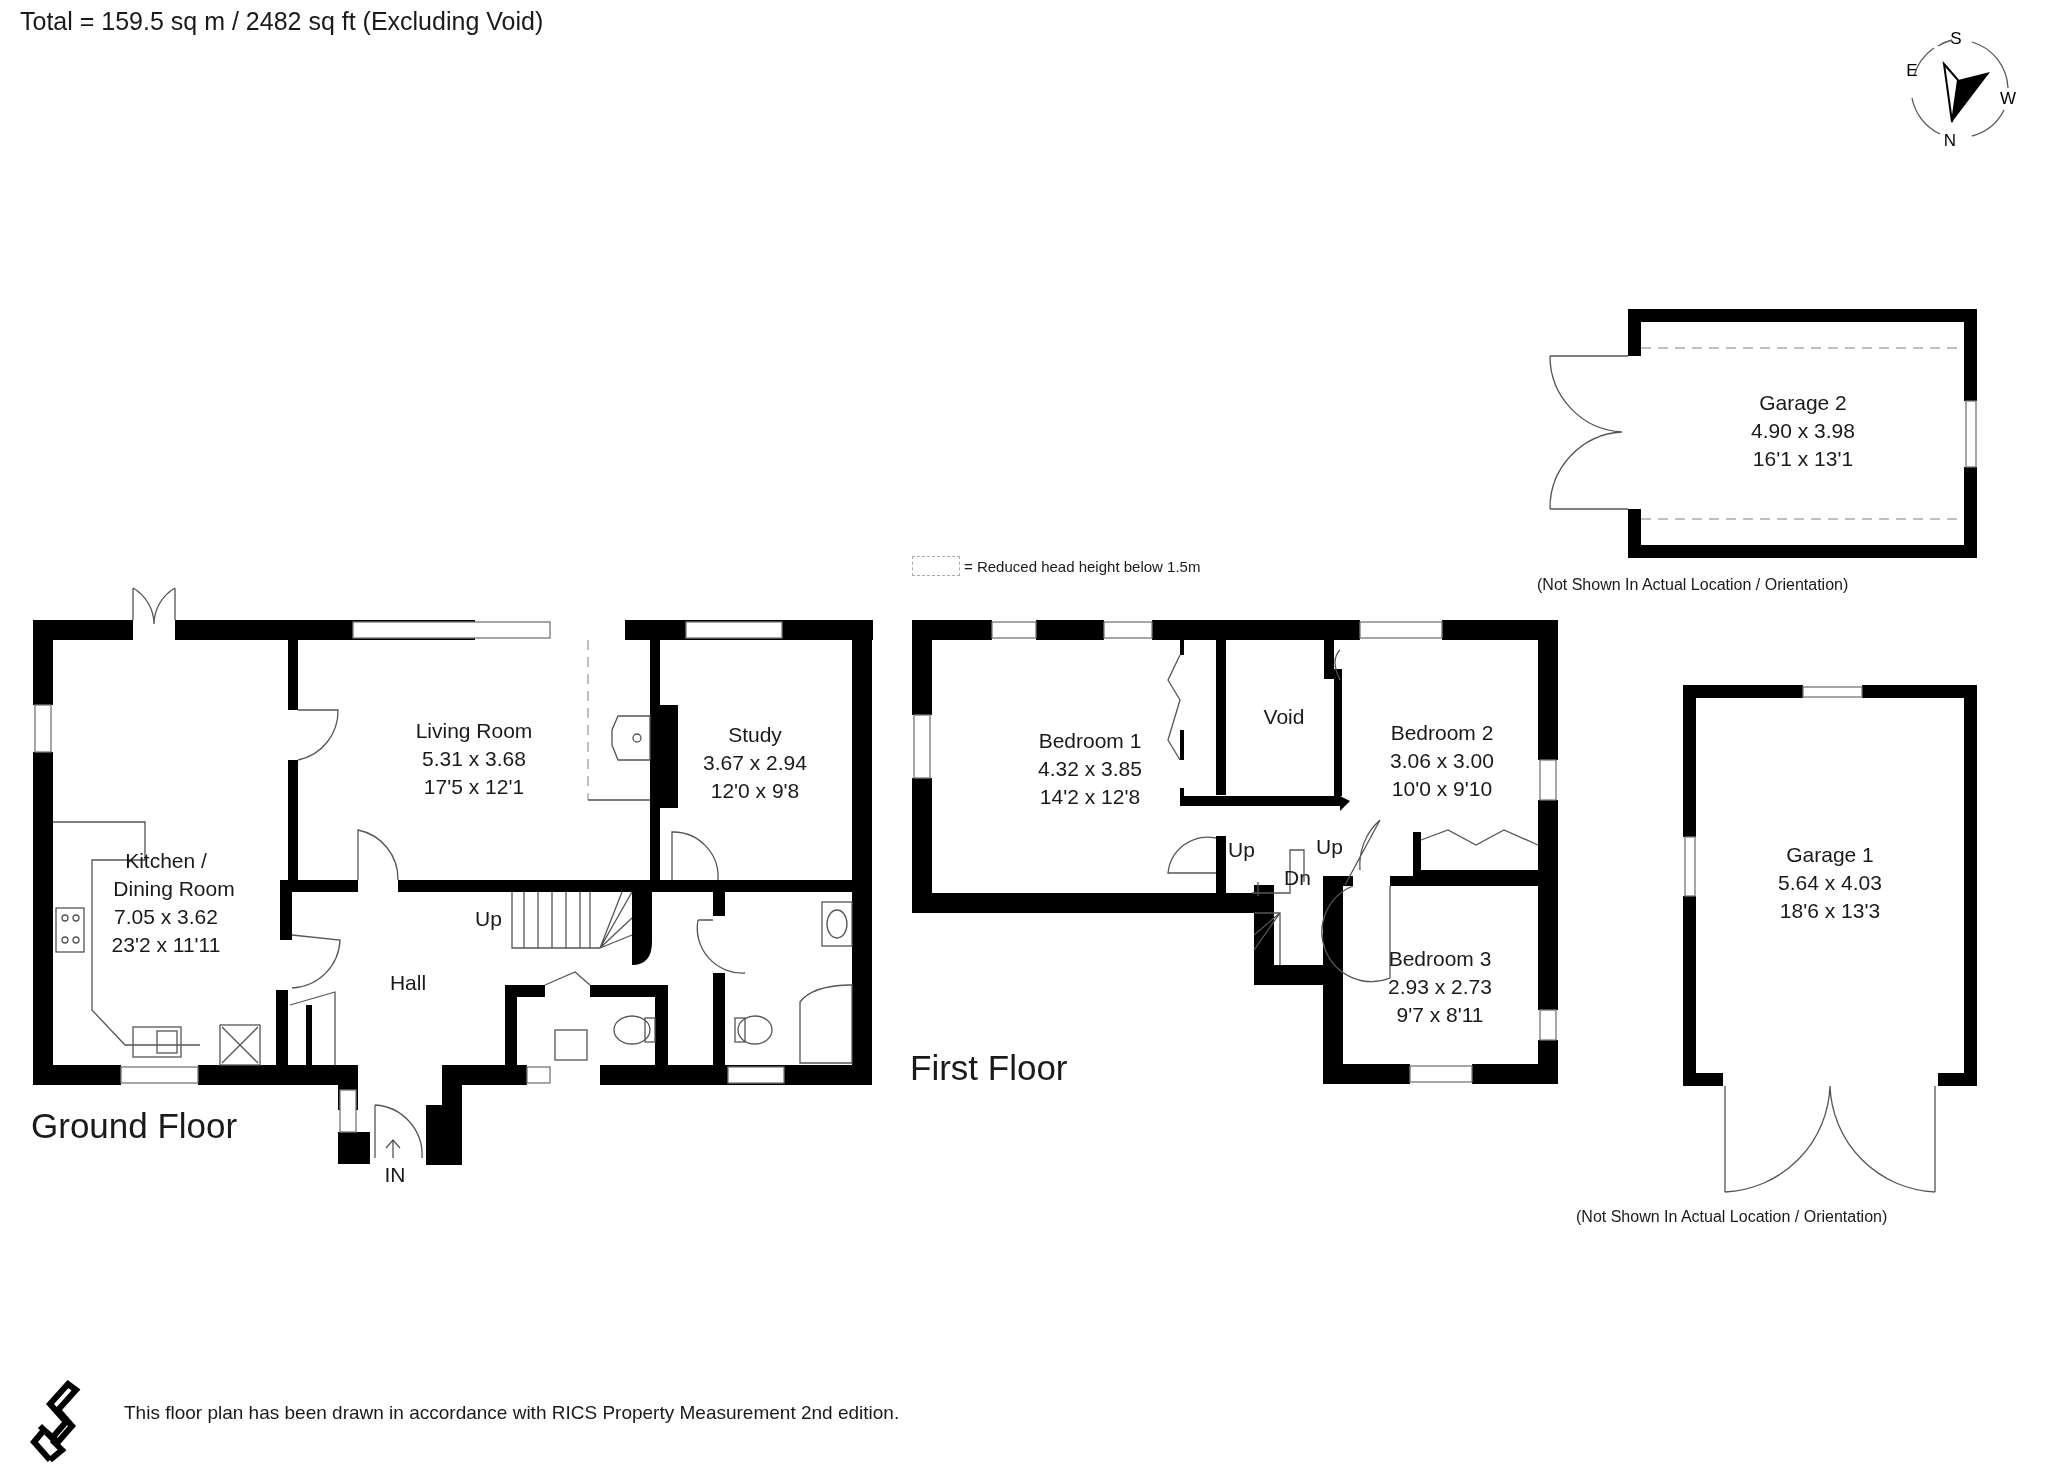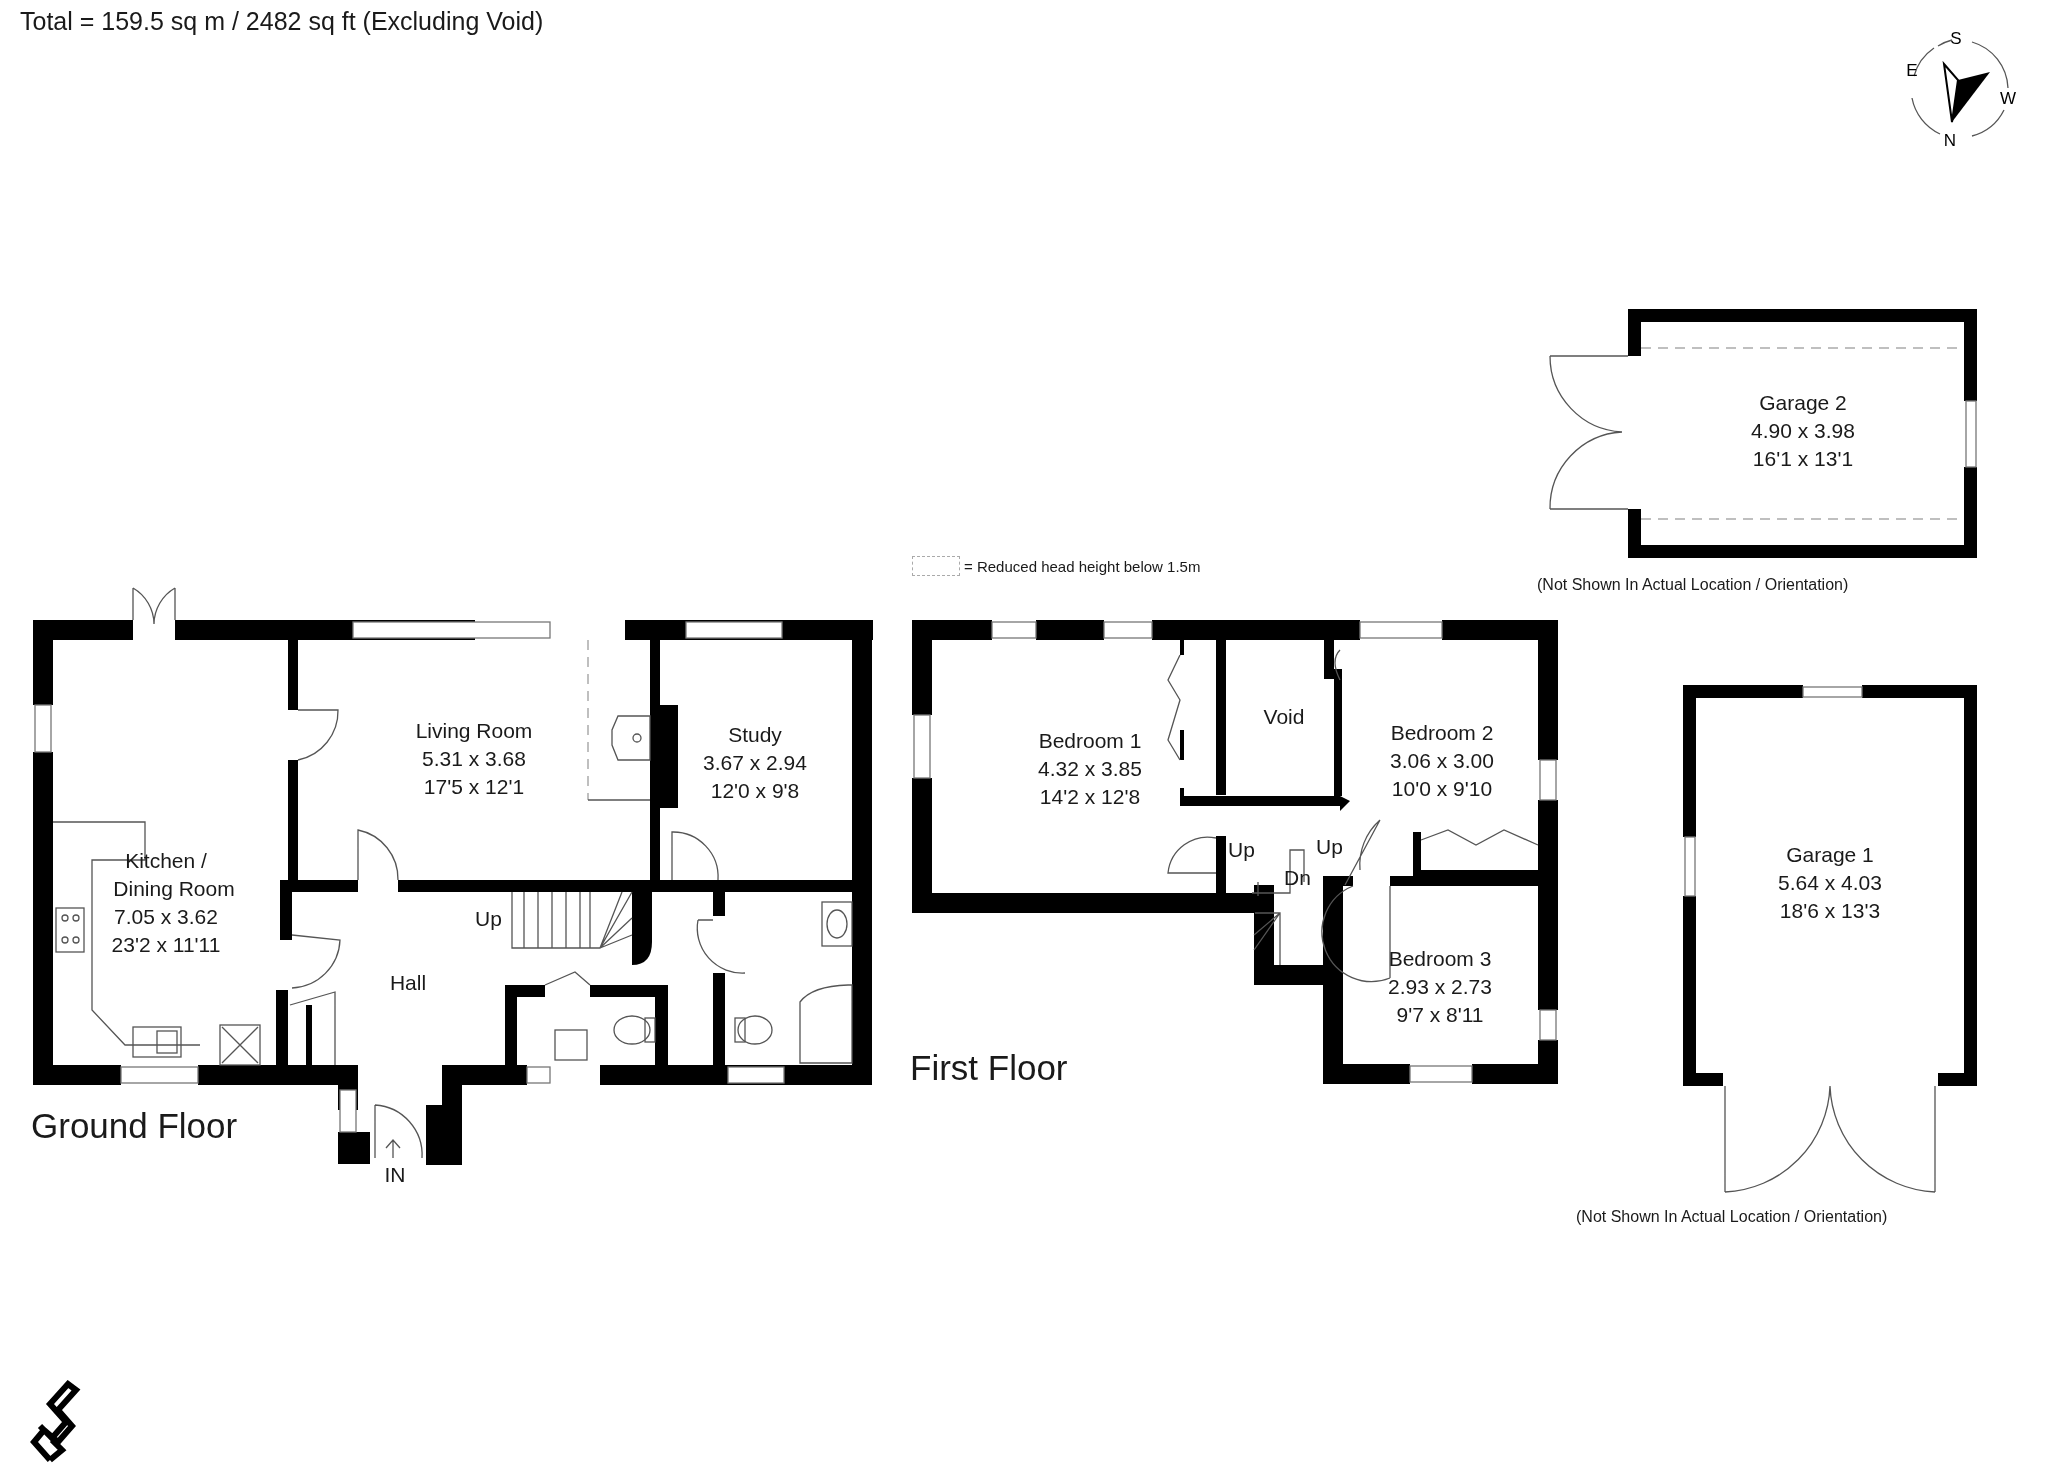--- a/index.html
+++ b/index.html
@@ -278,13 +278,14 @@
 <div class="floor-label" style="left:910px; top:1048px;">First Floor</div>
 
 <svg class="logo" viewBox="0 0 56 86">
   <g fill="none" stroke="#000" stroke-width="6" stroke-linejoin="miter">
     <path d="M22 80 L6 62 L16 50 L30 62 L44 46 L30 30 L48 10 L40 4 L22 24 L38 42 L24 58 L12 46"></path>
     <path d="M22 80 L34 70 L24 60"></path>
   </g>
 </svg>
 
 <div class="footer">
+  <div>This floor plan has been drawn in accordance with RICS Property Measurement 2nd edition.</div>
 </div>
 
 </body></html>

